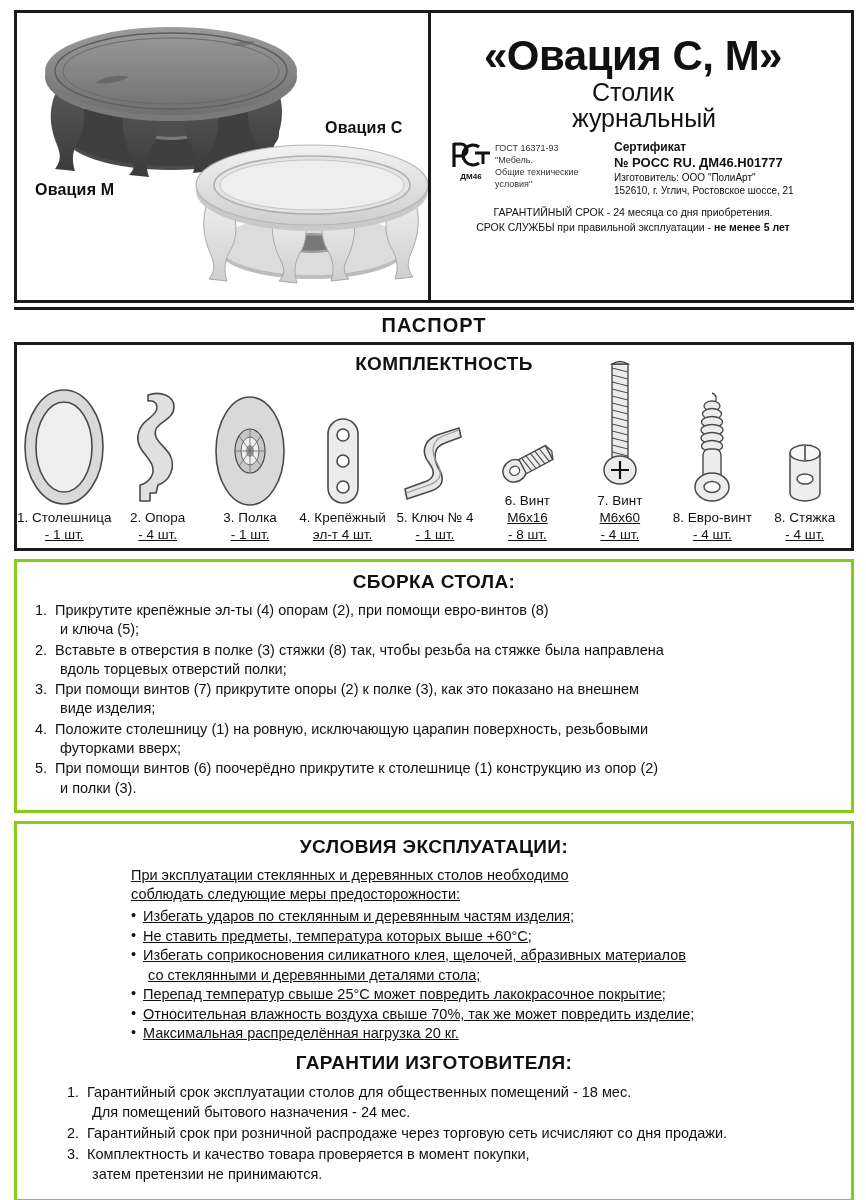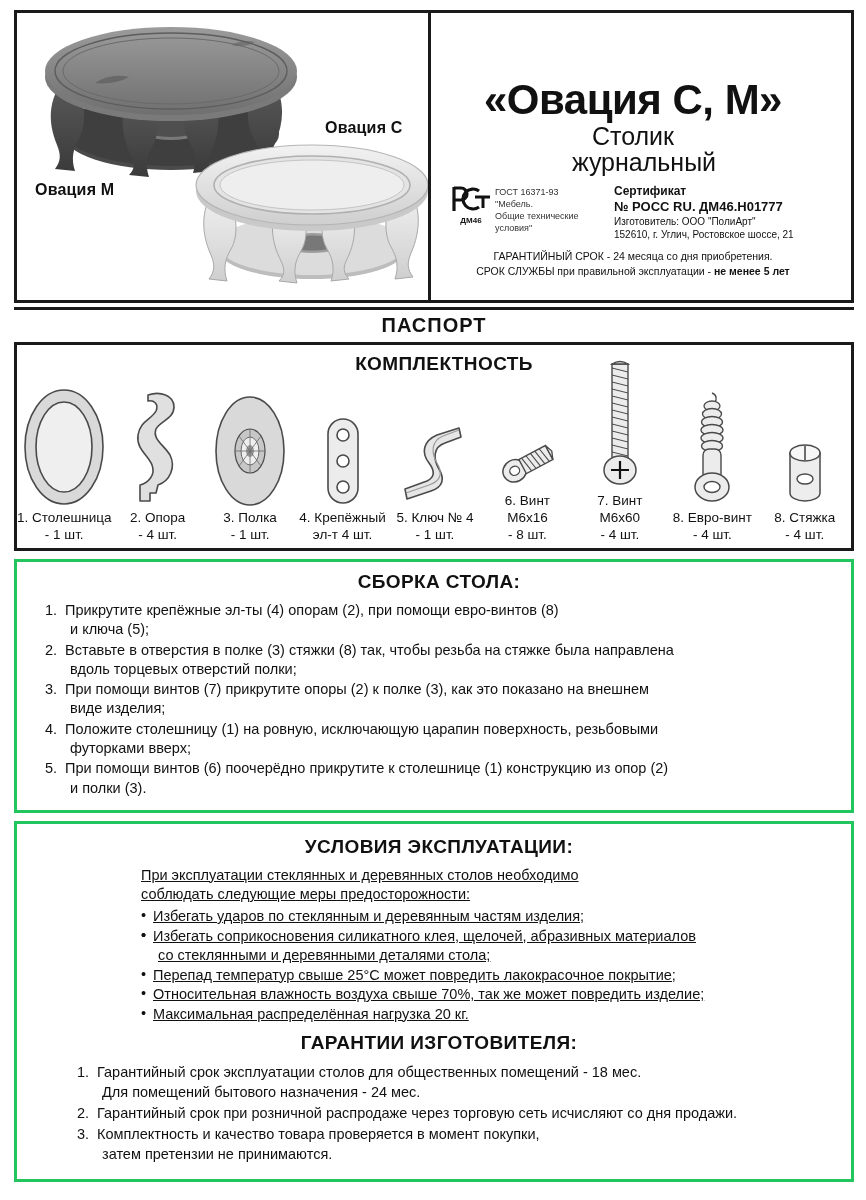--- a/index.html
+++ b/index.html
@@ -39,21 +39,20 @@
     flex: 0 0 414px;
     border-right: 3px solid #1a1a1a;
     box-sizing: border-box;
     overflow: hidden;
   }
   .top-right {
     flex: 1 1 auto;
     position: relative;
     box-sizing: border-box;
     padding: 4px 24px 4px 8px;
-    margin-top: 44px;
   }
 
   
   .table-m { position: absolute; left: 18px; top: 8px; }
   .table-c { position: absolute; left: 170px; top: 122px; }
   .lbl-m {
     position: absolute;
     left: 18px; top: 168px;
     font-size: 16px; font-weight: bold; letter-spacing: .2px;
   }
@@ -170,27 +169,27 @@
     justify-content: center;
     width: 100%;
   }
   .part-cap {
     font-size: 13.5px;
     line-height: 1.25;
     text-align: center;
     margin-top: 3px;
     white-space: nowrap;
   }
-  .part-cap .l2 { display: block; }
+  .part-cap .l2 { display: block; text-decoration: underline; }
 
   
   .sect {
-    border: 3px solid #22c55e;
+    border: 3px solid #84cc16;
     box-sizing: border-box;
-    padding: 9px 14px 11px 24px;
+    padding: 9px 14px 11px 14px;
   }
   .sect-title {
     text-align: center;
     font-size: 19px;
     font-weight: bold;
     letter-spacing: .4px;
     margin-bottom: 8px;
   }
   .sect-title.tight { margin-bottom: 6px; }
 
@@ -550,20 +549,21 @@
     <div class="ops-body">
       <div class="ops-intro">При эксплуатации стеклянных и деревянных столов необходимо</div>
       <div class="ops-intro">соблюдать следующие меры предосторожности:</div>
       <ul class="bul">
         <li>
           <span class="bt">•</span>
           <span>Избегать ударов по стеклянным и деревянным частям изделия;</span>
         </li>
         <li>
           <span class="bt">•</span>
+          <span>Не ставить предметы, температура которых выше +60°С;</span>
         </li>
         <li>
           <span class="bt">•</span>
           <span>Избегать соприкосновения силикатного клея, щелочей, абразивных материалов</span>
           <span class="cont-line">со стеклянными и деревянными деталями стола;</span>
         </li>
         <li>
           <span class="bt">•</span>
           <span>Перепад температур свыше 25°С может повредить лакокрасочное покрытие;</span>
         </li>

